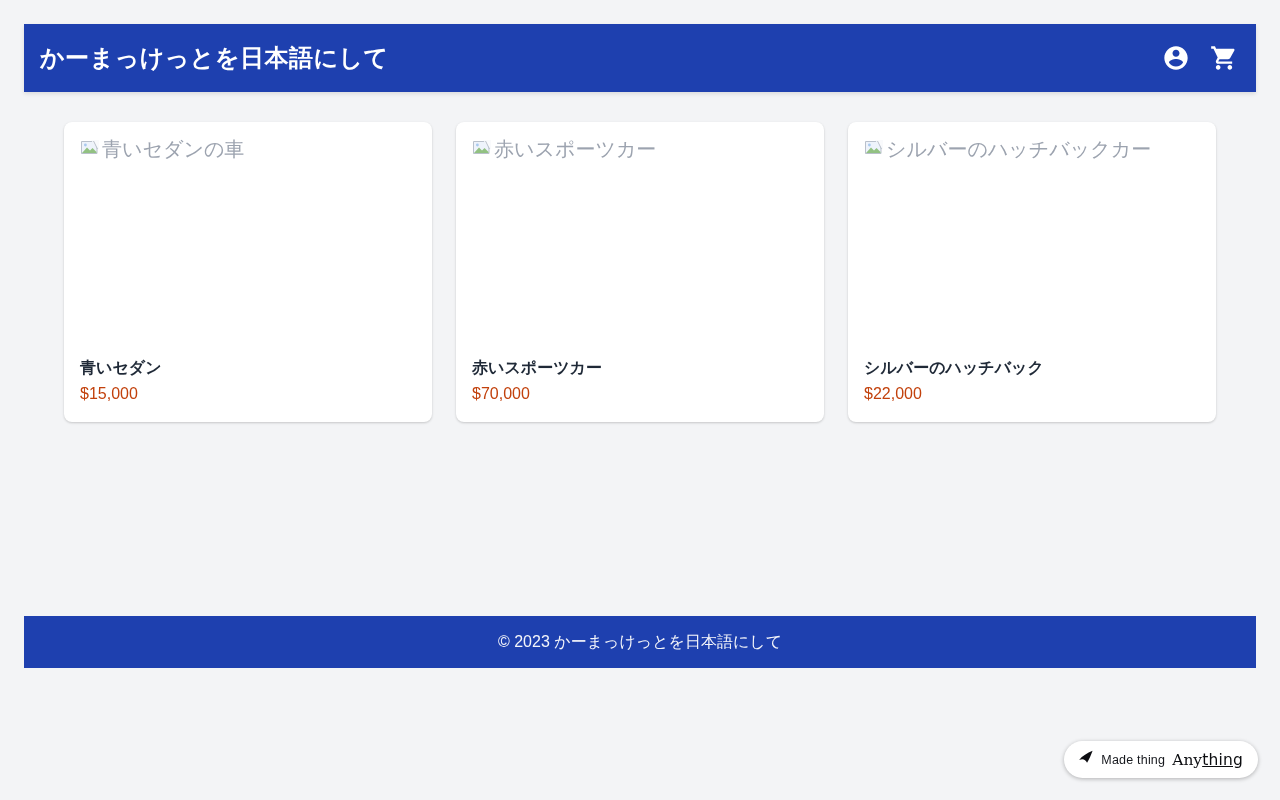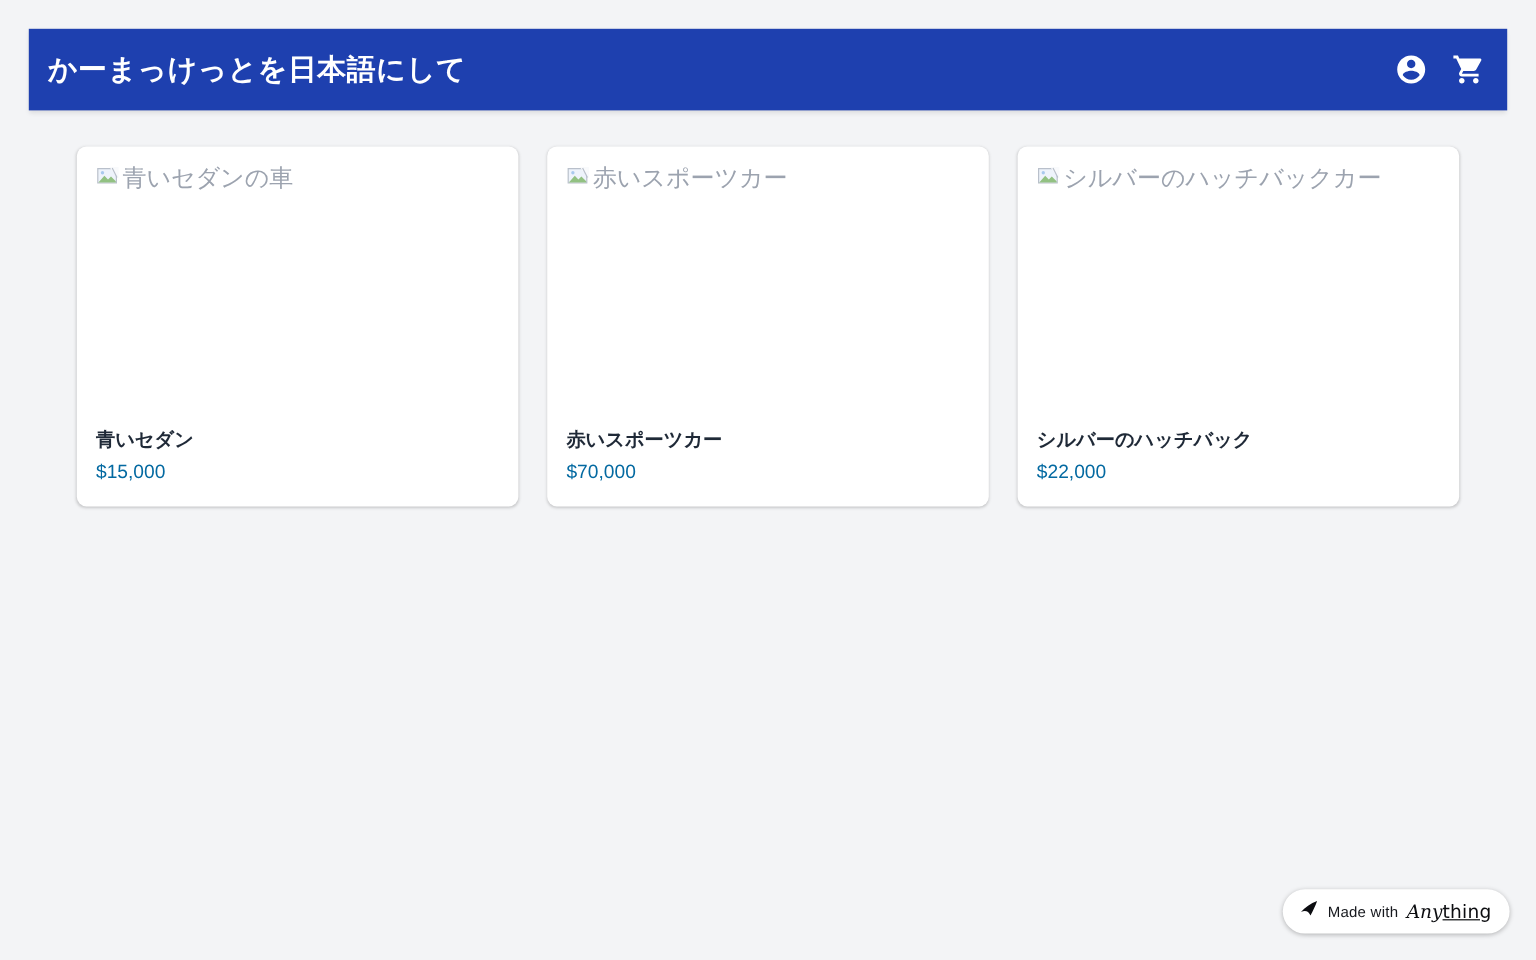--- a/index.html
+++ b/index.html
@@ -86,21 +86,21 @@
     margin: 16px 0 0 0;
     font-size: 16px;
     line-height: 28px;
     font-weight: 700;
     color: #1f2937;
   }
   .product-price {
     margin: 0;
     font-size: 16px;
     line-height: 24px;
-    color: #0369a1;
+    color: #c2410c;
   }
   
   .footer {
     background: #1e40af;
     height: 52px;
     flex: 0 0 52px;
     margin-top: auto;
     display: flex;
     align-items: center;
     justify-content: center;
@@ -131,21 +131,20 @@
     letter-spacing: 0.2px;
   }
   .brand-wordmark {
     font-size: 15.5px;
     color: #0c0d10;
     display: inline-flex;
     align-items: baseline;
   }
   .brand-any {
     font-family: "DejaVu Serif", "Liberation Serif", serif;
-    font-style: italic;
     font-weight: 500;
   }
   .brand-thing {
     font-family: "DejaVu Sans", "Liberation Sans", sans-serif;
     font-weight: 400;
     letter-spacing: 0.2px;
     text-decoration: underline;
   }
 </style>
 </head>
@@ -229,27 +228,30 @@
             <span>シルバーのハッチバックカー</span>
           </span>
         </div>
         <h2 class="product-name">シルバーのハッチバック</h2>
         <p class="product-price">$22,000</p>
       </article>
 
     </div>
   </main>
 
+  <footer class="footer">
+    <p class="footer-text">© 2023 かーまっけっとを日本語にして</p>
+  </footer>
 
 </div>
 
 <div class="made-with-badge">
   <span>
     <svg width="17" height="17" viewBox="0 0 24 24">
       <path d="M22 2.5 C14.5 5.5 7.5 9.8 3 15.5 C8.2 13.3 11.8 14.4 14.2 19.5 C17.2 14.2 20 8.2 22 2.5 Z" fill="#0c0d11"></path>
     </svg>
   </span>
-  <span class="made-with-label">Made with</span>
+  <span class="made-with-label">Made thing</span>
   <span class="brand-wordmark">
       <span class="brand-any">Any</span>
       <span class="brand-thing">thing</span>
     </span>
 </div>
 
 </body></html>

